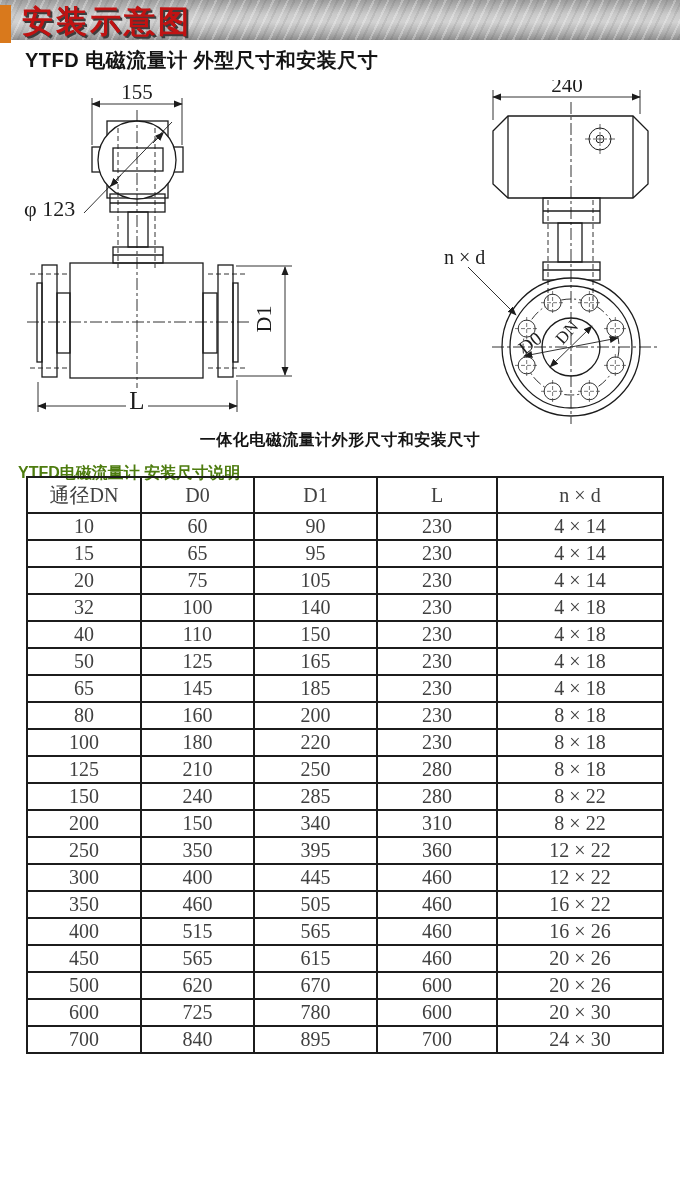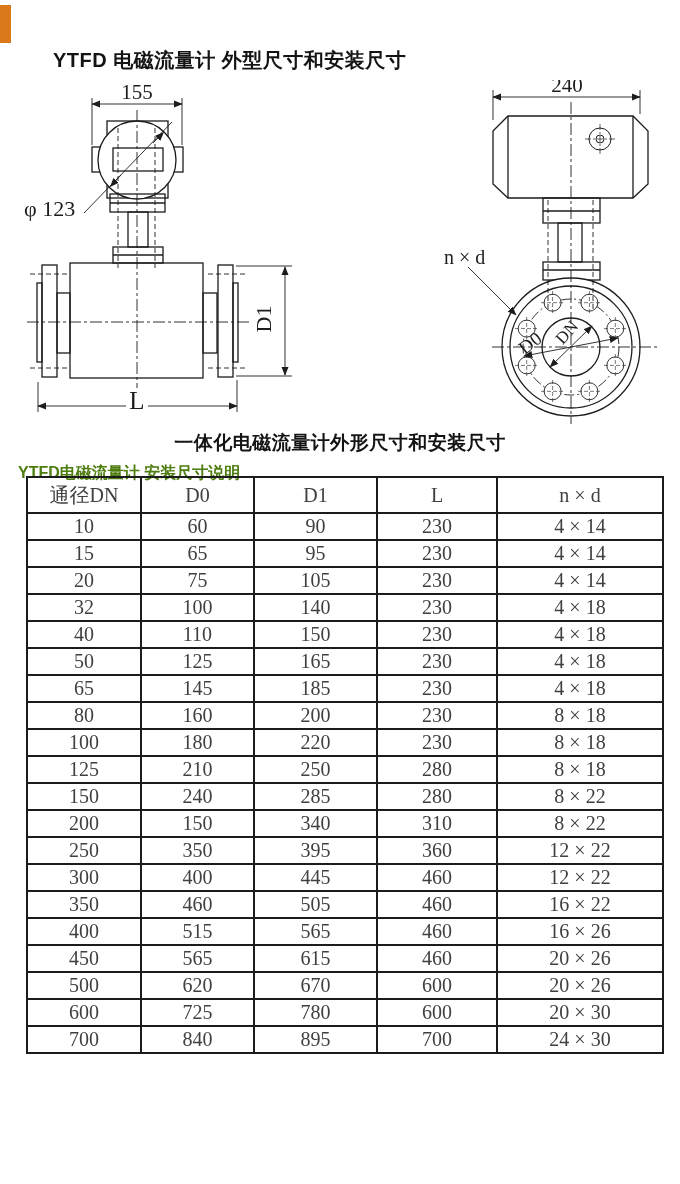--- a/index.html
+++ b/index.html
@@ -24,32 +24,32 @@
   .banner-accent {
     position:absolute; top:5px; left:0; width:11px; height:38px; z-index:3;
   }
   .banner-title {
     position:absolute; top:1px; left:22px; z-index:2;
     font-size:31px; font-weight:bold; letter-spacing:3px;
     text-shadow:2px 2px 0 #3d3d3d, 1px 1px 0 #555;
   }
   .subtitle {
     position:absolute; top:47px; left:25px;
-    font-size:20px; font-weight:bold; color:#141414; letter-spacing:0.5px;margin-left:28px;
+    font-size:20px; font-weight:bold; color:#141414; letter-spacing:0.5px;
   }
 
   
   svg.drawing { position:absolute; top:80px; left:0; }
   svg.drawing text {
     font-family:"Liberation Serif", serif; fill:#1c1c1c;
   }
 
   .caption {
     position:absolute; top:430px; left:0; width:680px; text-align:center;
-    font-size:19px; font-weight:bold; color:#141414; letter-spacing:0.5px;
+    font-size:16px; font-weight:bold; color:#141414; letter-spacing:0.5px;
   }
   .table-title {
     position:absolute; top:463px; left:18px;
     font-size:16px; font-weight:bold; color:#4d7c0f;
   }
 
   
   table.dims {
     position:absolute; top:476px; left:26px; width:636px;
     border-collapse:collapse; table-layout:fixed;
@@ -60,20 +60,23 @@
     font-weight:normal; padding:0; overflow:hidden; white-space:nowrap;
   }
   table.dims thead th { height:36px; font-size:20px; }
   table.dims tbody td { height:27px; }
 </style>
 </head>
 <body>
 
 <div class="page">
 
+  <div class="banner">
+    <div class="banner-title" style="color: rgb(193, 18, 18);">安装示意图</div>
+  </div>
   <div class="banner-accent" style="background: rgb(217, 121, 28);"></div>
 
   <div class="subtitle">YTFD  电磁流量计 外型尺寸和安装尺寸</div>
 
   <svg class="drawing" width="680" height="352" viewBox="0 80 680 352">
     <defs>
       <marker id="arr" viewBox="0 0 10 10" refX="9.2" refY="5" markerWidth="10" markerHeight="10" orient="auto-start-reverse">
         <path d="M0,1 L10,5 L0,9 Z" fill="#1c1c1c"></path>
       </marker>
     </defs>

